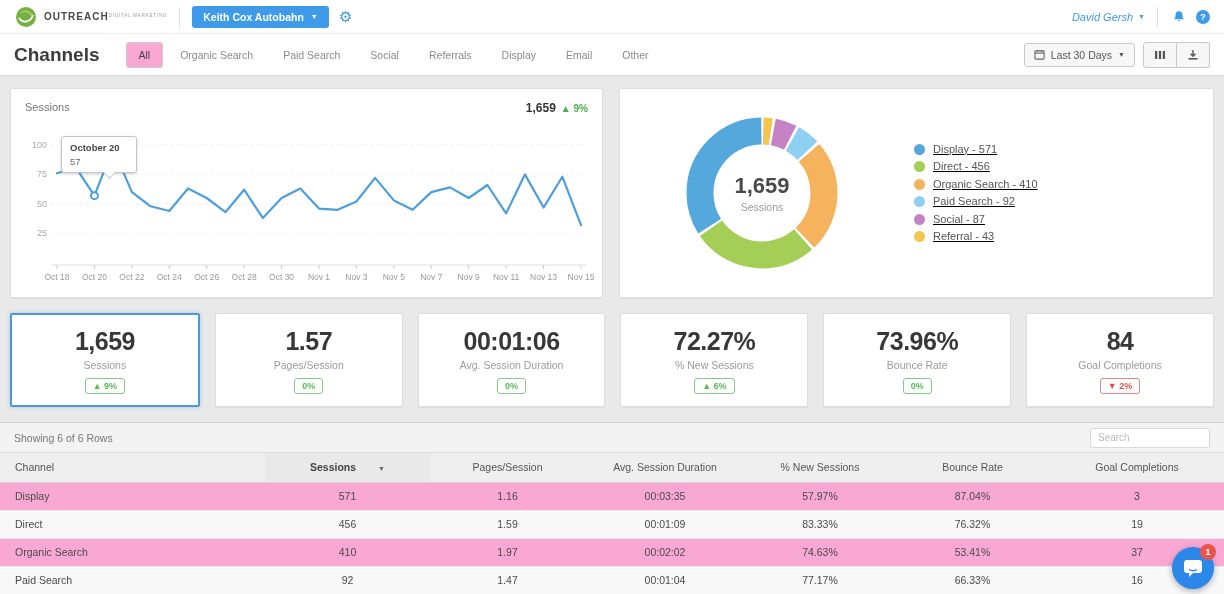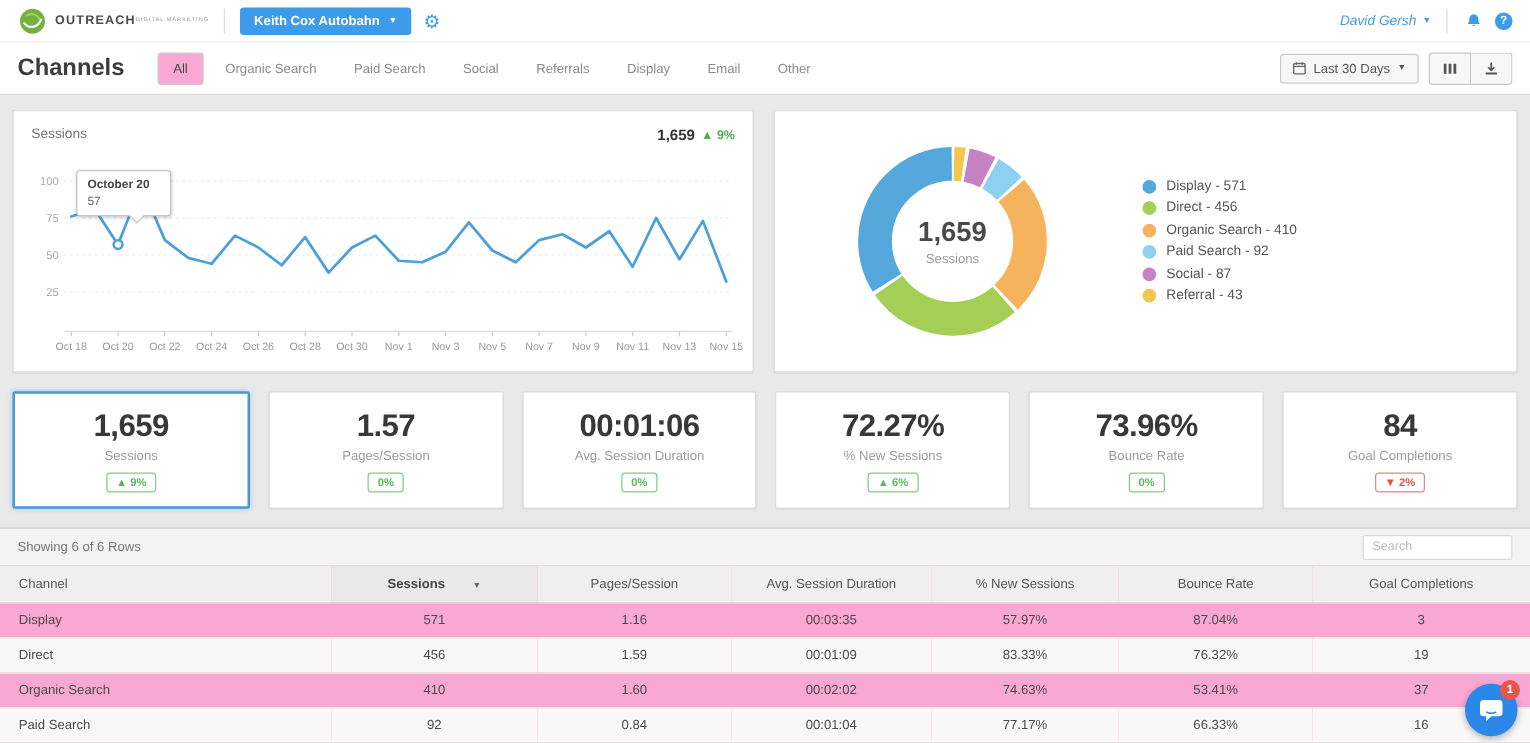--- a/index.html
+++ b/index.html
@@ -49,21 +49,21 @@
   .tooltip { position:absolute; width:76px; background:#fff; border:1px solid #c5c5c5; border-radius:3px; box-shadow:0 1px 3px rgba(0,0,0,.18); padding:5px 8px; z-index:3; }
   .tooltip .tip-date { font-size:9.5px; font-weight:bold; color:#444; }
   .tooltip .tip-value { font-size:9.5px; color:#666; margin-top:3px; }
   .tooltip:after { content:""; position:absolute; left:58%; bottom:-5px; width:8px; height:8px; background:#fff; border-right:1px solid #c5c5c5; border-bottom:1px solid #c5c5c5; transform:rotate(45deg); }
 
   .donut-card { flex:1; height:210px; display:flex; align-items:center; }
   .donut-wrap { position:relative; width:168px; height:168px; margin-left:58px; }
   .donut-center { position:absolute; inset:0; display:flex; flex-direction:column; align-items:center; justify-content:center; pointer-events:none; }
   .donut-value { font-size:22px; font-weight:bold; color:#4a4a4a; }
   .donut-label { font-size:10.5px; color:#9a9a9a; margin-top:2px; }
-  .legend { list-style:none; margin-left:68px; }
+  .legend { list-style:none; margin-left:68px;text-decoration:underline; }
   .legend li { display:flex; align-items:center; gap:8px; font-size:11px; color:#555; line-height:17.5px; cursor:pointer; }
   .legend-dot { width:11px; height:11px; border-radius:50%; flex:0 0 auto; }
 
   .metrics-row { display:flex; gap:15px; margin-top:15px; }
   .metric-card { flex:1; height:94px; text-align:center; padding-top:13px; cursor:pointer; }
   .metric-card.selected { border:2px solid #4a98db; box-shadow:0 0 4px rgba(74,152,219,.4); padding-top:12px; }
   .metric-value { font-size:25px; font-weight:bold; color:#383838; letter-spacing:-.5px; }
   .metric-label { font-size:10.5px; color:#9b9b9b; margin-top:3px; }
   .m-badge { display:inline-block; margin-top:7px; font-size:9px; font-weight:bold; padding:2px 7px; border:1px solid; border-radius:3px; background:#fff; }
   .m-badge.green { color:#5cb85c; border-color:#85c985; }
@@ -350,30 +350,30 @@
               <td>456</td>
               <td>1.59</td>
               <td>00:01:09</td>
               <td>83.33%</td>
               <td>76.32%</td>
               <td>19</td>
             </tr>
             <tr>
               <td class="col-channel">Organic Search</td>
               <td>410</td>
-              <td>1.60</td>
+              <td>1.97</td>
               <td>00:02:02</td>
               <td>74.63%</td>
               <td>53.41%</td>
               <td>37</td>
             </tr>
             <tr>
               <td class="col-channel">Paid Search</td>
               <td>92</td>
-              <td>0.84</td>
+              <td>1.47</td>
               <td>00:01:04</td>
               <td>77.17%</td>
               <td>66.33%</td>
               <td>16</td>
             </tr>
           </tbody>
       </table>
     </section>
   </main>
 

